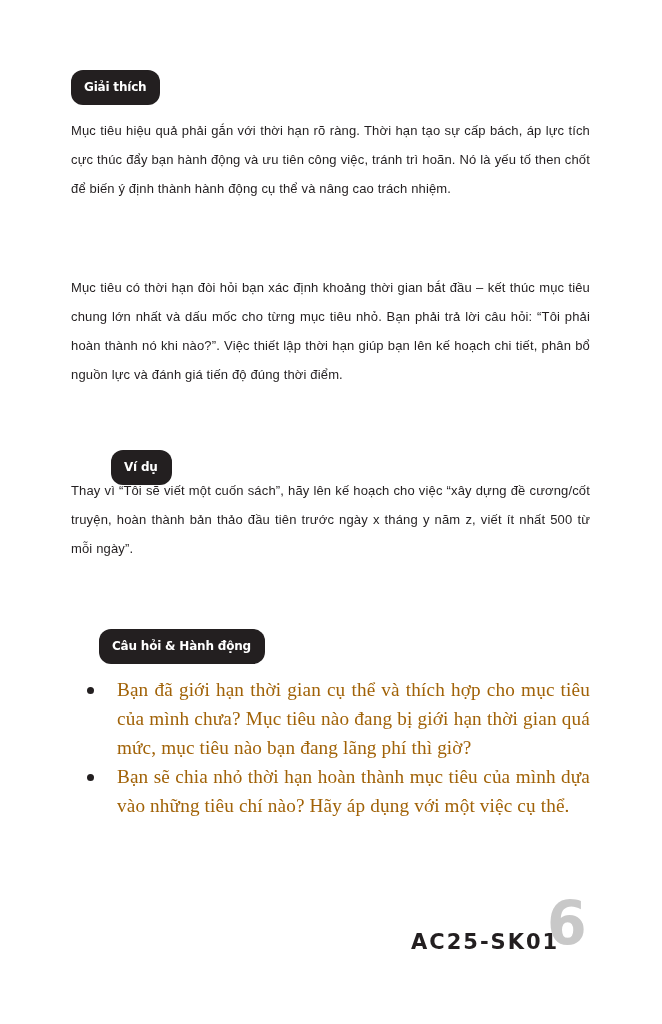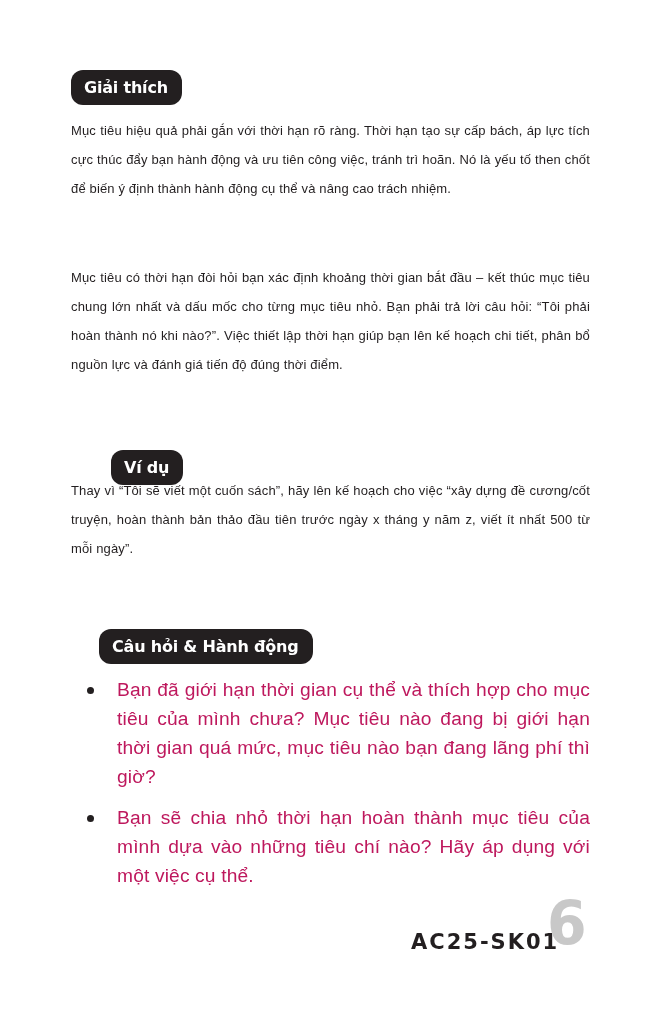--- a/index.html
+++ b/index.html
@@ -8,21 +8,21 @@
 
     .pill {
       position: absolute;
       left: 71px;
       height: 35px;
       background: #231f20;
       color: #ffffff;
       border-radius: 12px;
       font-family: "DejaVu Sans", sans-serif;
       font-weight: bold;
-      font-size: 16px;
+      font-size: 12px;
       line-height: 35px;
       padding: 0 14px 0 13px;
       white-space: nowrap;
       letter-spacing: -0.2px;
     }
     .para {
       position: absolute;
       left: 71px;
       width: 519px;
       font-family: "Liberation Sans", sans-serif;
@@ -35,26 +35,26 @@
     }
     .bullet-list {
       position: absolute;
       left: 71px;
       width: 519px;
       list-style: none;
     }
     .bullet-item {
       position: relative;
       padding-left: 46px;
-      font-family: Liberation Sans, sans-serif;
+      font-family: Liberation Serif, serif;
       font-size: 19.2px;
       line-height: 29px;
       text-align: justify;
       text-align-last: left;
-      color: #be185d;
+      color: #a16207;
       letter-spacing: 0.15px;
     }
     .bullet-dot {
       position: absolute;
       left: 16px;
       top: 12px;
       width: 7px;
       height: 7px;
       border-radius: 50%;
       background: #231f20;
@@ -81,34 +81,34 @@
       transform: scaleX(0.95);
     }
   </style>
 </head>
 <body>
 
 <div class="pill" style="top:70px;">Giải thích</div>
 
 <p class="para" style="top:116px;">Mục tiêu hiệu quả phải gắn với thời hạn rõ ràng. Thời hạn tạo sự cấp bách, áp lực tích cực thúc đẩy bạn hành động và ưu tiên công việc, tránh trì hoãn. Nó là yếu tố then chốt để biến ý định thành hành động cụ thể và nâng cao trách nhiệm.</p>
 
-<p class="para" style="top:263px;">Mục tiêu có thời hạn đòi hỏi bạn xác định khoảng thời gian bắt đầu – kết thúc mục tiêu chung lớn nhất và dấu mốc cho từng mục tiêu nhỏ. Bạn phải trả lời câu hỏi: “Tôi phải hoàn thành nó khi nào?”. Việc thiết lập thời hạn giúp bạn lên kế hoạch chi tiết, phân bổ nguồn lực và đánh giá tiến độ đúng thời điểm.</p>
+<p class="para" style="top:273px;">Mục tiêu có thời hạn đòi hỏi bạn xác định khoảng thời gian bắt đầu – kết thúc mục tiêu chung lớn nhất và dấu mốc cho từng mục tiêu nhỏ. Bạn phải trả lời câu hỏi: “Tôi phải hoàn thành nó khi nào?”. Việc thiết lập thời hạn giúp bạn lên kế hoạch chi tiết, phân bổ nguồn lực và đánh giá tiến độ đúng thời điểm.</p>
 
 <div class="pill" style="top:450px;margin-left:40px;">Ví dụ</div>
 
 <p class="para" style="top:476px;">Thay vì “Tôi sẽ viết một cuốn sách”, hãy lên kế hoạch cho việc “xây dựng đề cương/cốt truyện, hoàn thành bản thảo đầu tiên trước ngày x tháng y năm z, viết ít nhất 500 từ mỗi ngày”.</p>
 
 <div class="pill" style="top:629px;margin-left:28px;">Câu hỏi &amp; Hành động</div>
 
 <ul class="bullet-list" style="top:675px;">
   <li class="bullet-item">
     <span class="bullet-dot"></span>
     <span>Bạn đã giới hạn thời gian cụ thể và thích hợp cho mục tiêu của mình chưa? Mục tiêu nào đang bị giới hạn thời gian quá mức, mục tiêu nào bạn đang lãng phí thì giờ?</span>
   </li>
-  <li class="bullet-item" style="margin-top:12px;">
+  <li class="bullet-item" style="margin-top:0;">
     <span class="bullet-dot"></span>
     <span>Bạn sẽ chia nhỏ thời hạn hoàn thành mục tiêu của mình dựa vào những tiêu chí nào? Hãy áp dụng với một việc cụ thể.</span>
   </li>
 </ul>
 
 <div class="footer-code">AC25-SK01</div>
 
 <div class="page-number">6</div>
 
 </body></html>

